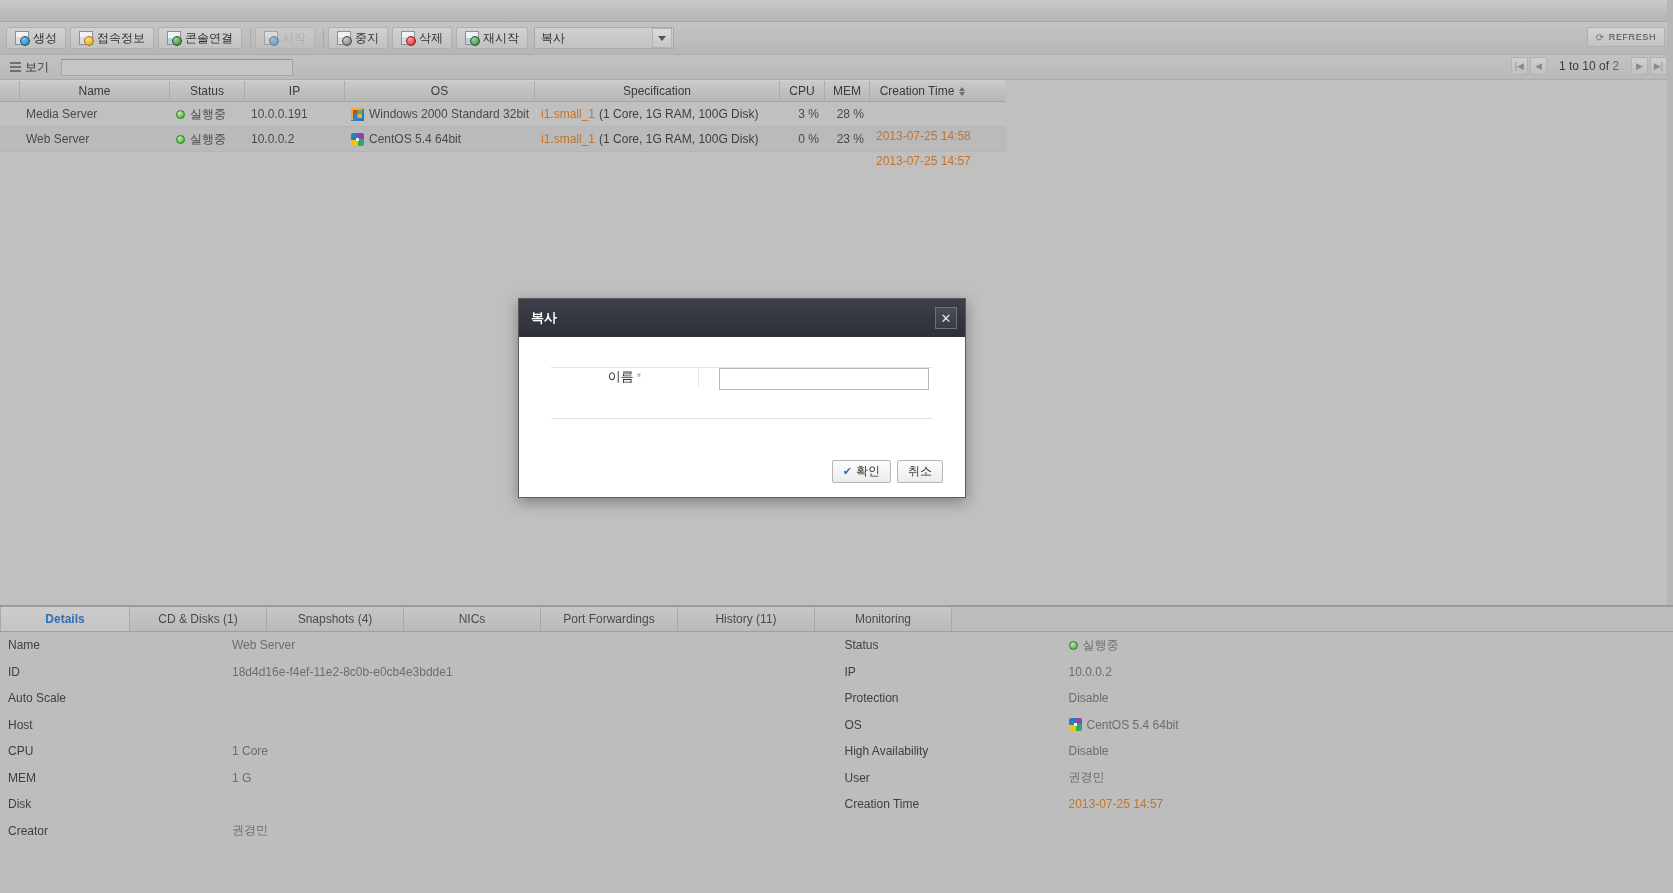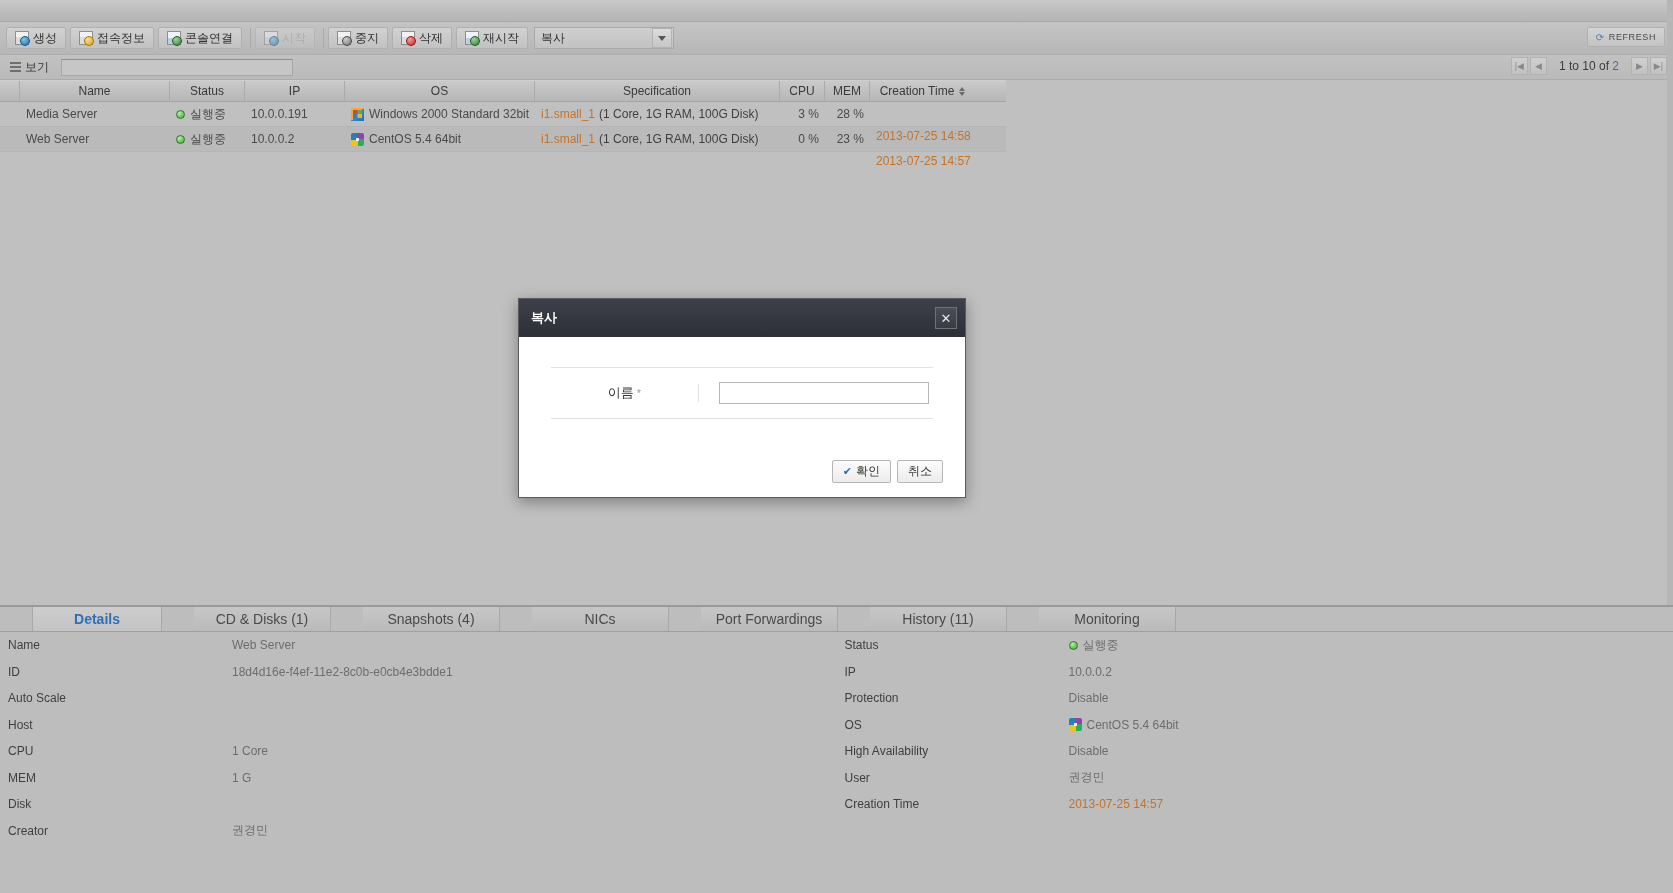--- a/index.html
+++ b/index.html
@@ -182,25 +182,24 @@
 
   
   .detailpanel {
     position: absolute; left: 0; bottom: 0; width: 1673px; height: 288px;
     background: #bdbdbd;
     border-top: 2px solid #9a9a9a;
   }
   .tabs { display: flex; height: 25px; border-bottom: 1px solid #9f9f9f; }
   .tab {
     display: flex; align-items: center; justify-content: center;
-    font-size: 14px; color: #4a4a4a;
+    font-size: 12px; color: #4a4a4a;
     border-right: 1px solid #a8a8a8;
     background: linear-gradient(to bottom,#c6c6c6,#bababa);
     cursor: pointer;
-    margin-left: 32px;
   }
   .tab.active { color: #2f6fb8; background: linear-gradient(to bottom,#cdcdcd,#c4c4c4); font-weight: bold; }
   .tab:first-child { border-left: 1px solid #a8a8a8; }
 
   .detailgrid { display: flex; }
   .dcol { width: 50%; }
   .drow { display: flex; height: 26.5px; align-items: center; }
   .dlabel { width: 232px; padding-left: 8px; font-size: 12px; color: #3f3f3f; }
   .dvalue { flex: 1; font-size: 12px; color: #6d6d6d; display: flex; align-items: center; }
   .dvalue.orange { color: #c4732a; }
@@ -226,21 +225,21 @@
     position: absolute; right: 8px; top: 8px;
     width: 22px; height: 22px;
     border: 1px solid #6e707a;
     background: linear-gradient(to bottom,#4a4c57,#393b44);
     color: #e6e6e6; font-size: 13px;
     display: flex; align-items: center; justify-content: center;
     cursor: pointer;
   }
   .dlg-body { padding: 30px 32px 0 32px; }
   .formrow {
-    display: flex; align-items: center;
+    display: flex; align-items: flex-start;
     border-top: 1px solid #e2e2e2;
     border-bottom: 1px solid #e2e2e2;
     height: 52px;
   }
   .formlabel {
     width: 148px; text-align: center;
     font-size: 13px; color: #333;
     border-right: 1px solid #e2e2e2;
   }
   .req { color: #9b9b9b; font-size: 11px; margin-left: 3px; }

